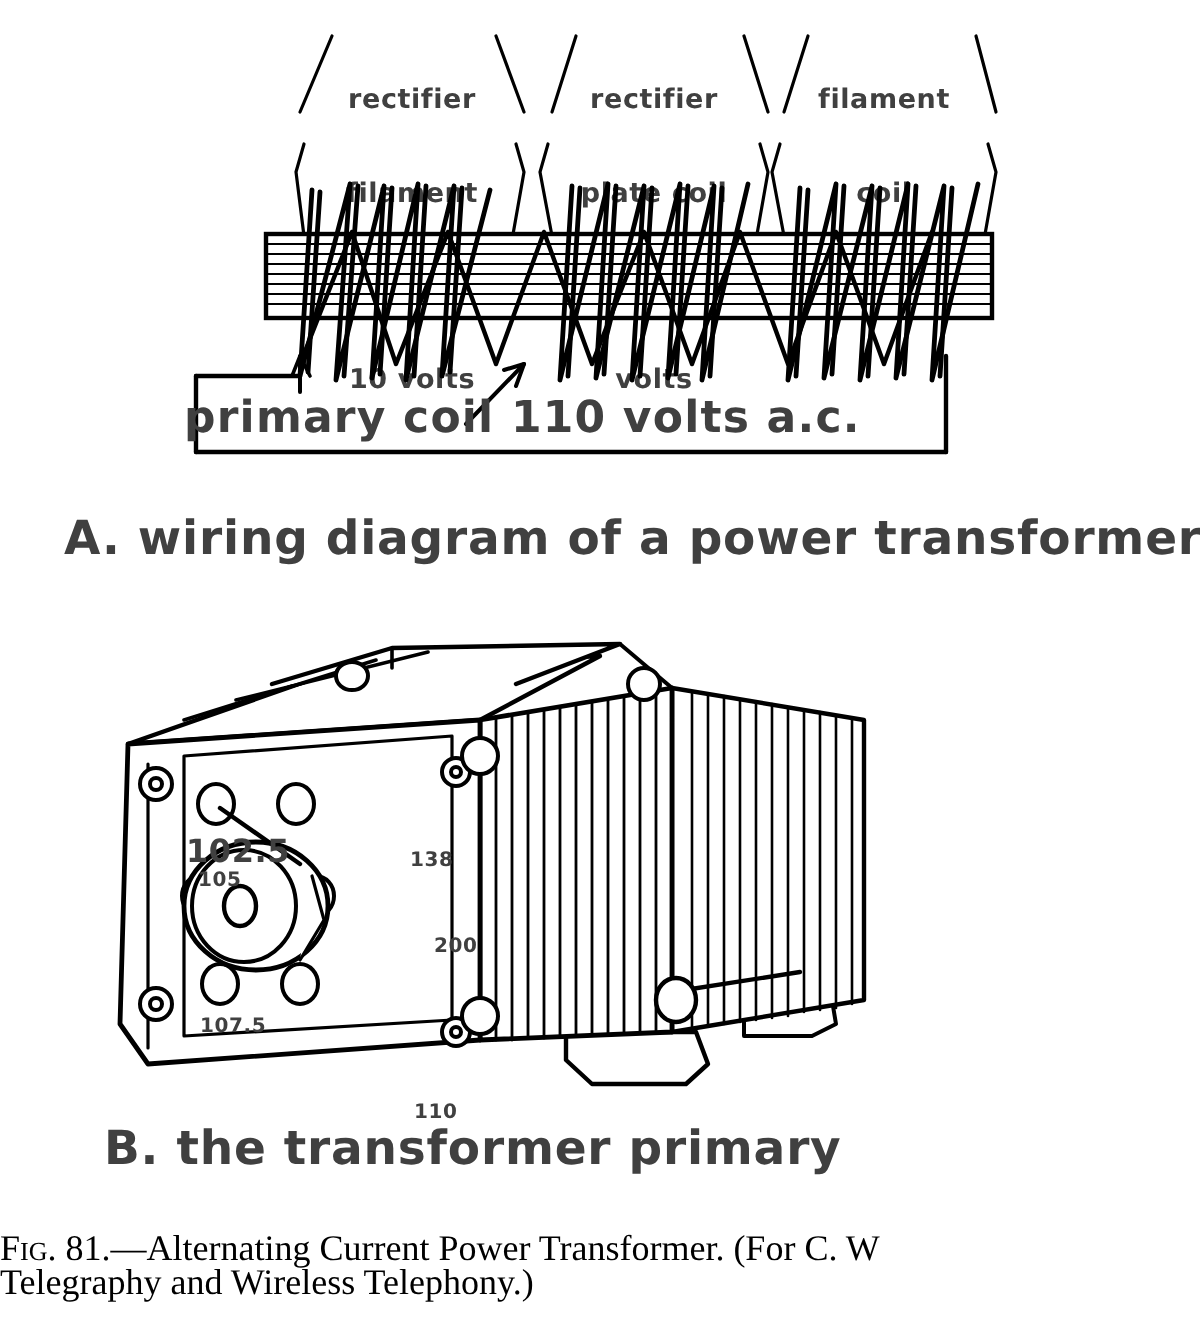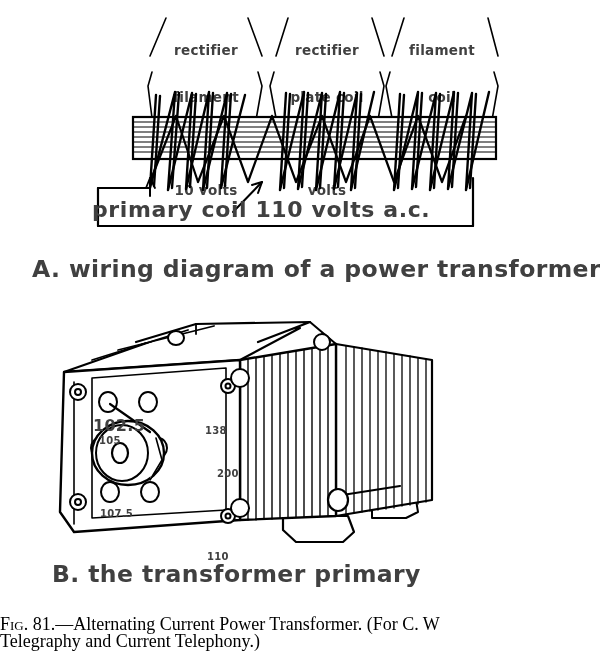--- a/index.html
+++ b/index.html
@@ -284,16 +284,16 @@
   <div class="hand" style="position:absolute; left:205px; top:425px; font-size:10px;">138</div>
   <div class="hand" style="position:absolute; left:217px; top:468px; font-size:10px;">200</div>
   <div class="hand" style="position:absolute; left:207px; top:511px; font-size:10px;margin-top:40px;">110</div>
 
   <div class="hand panel-caption" style="left:52px; top:560px;">B. the transformer primary</div>
 
   <div class="fig-caption" style="top:616px;">
     <div>
       <span class="smallcaps">Fig.</span><span> 81.—Alternating Current Power Transformer.   (For C. W</span>
     </div>
-    <div>Telegraphy and Current Telephony.)</div>
+    <div>Telegraphy and Wireless Telephony.)</div>
   </div>
 
 </div>
 
 </body></html>

